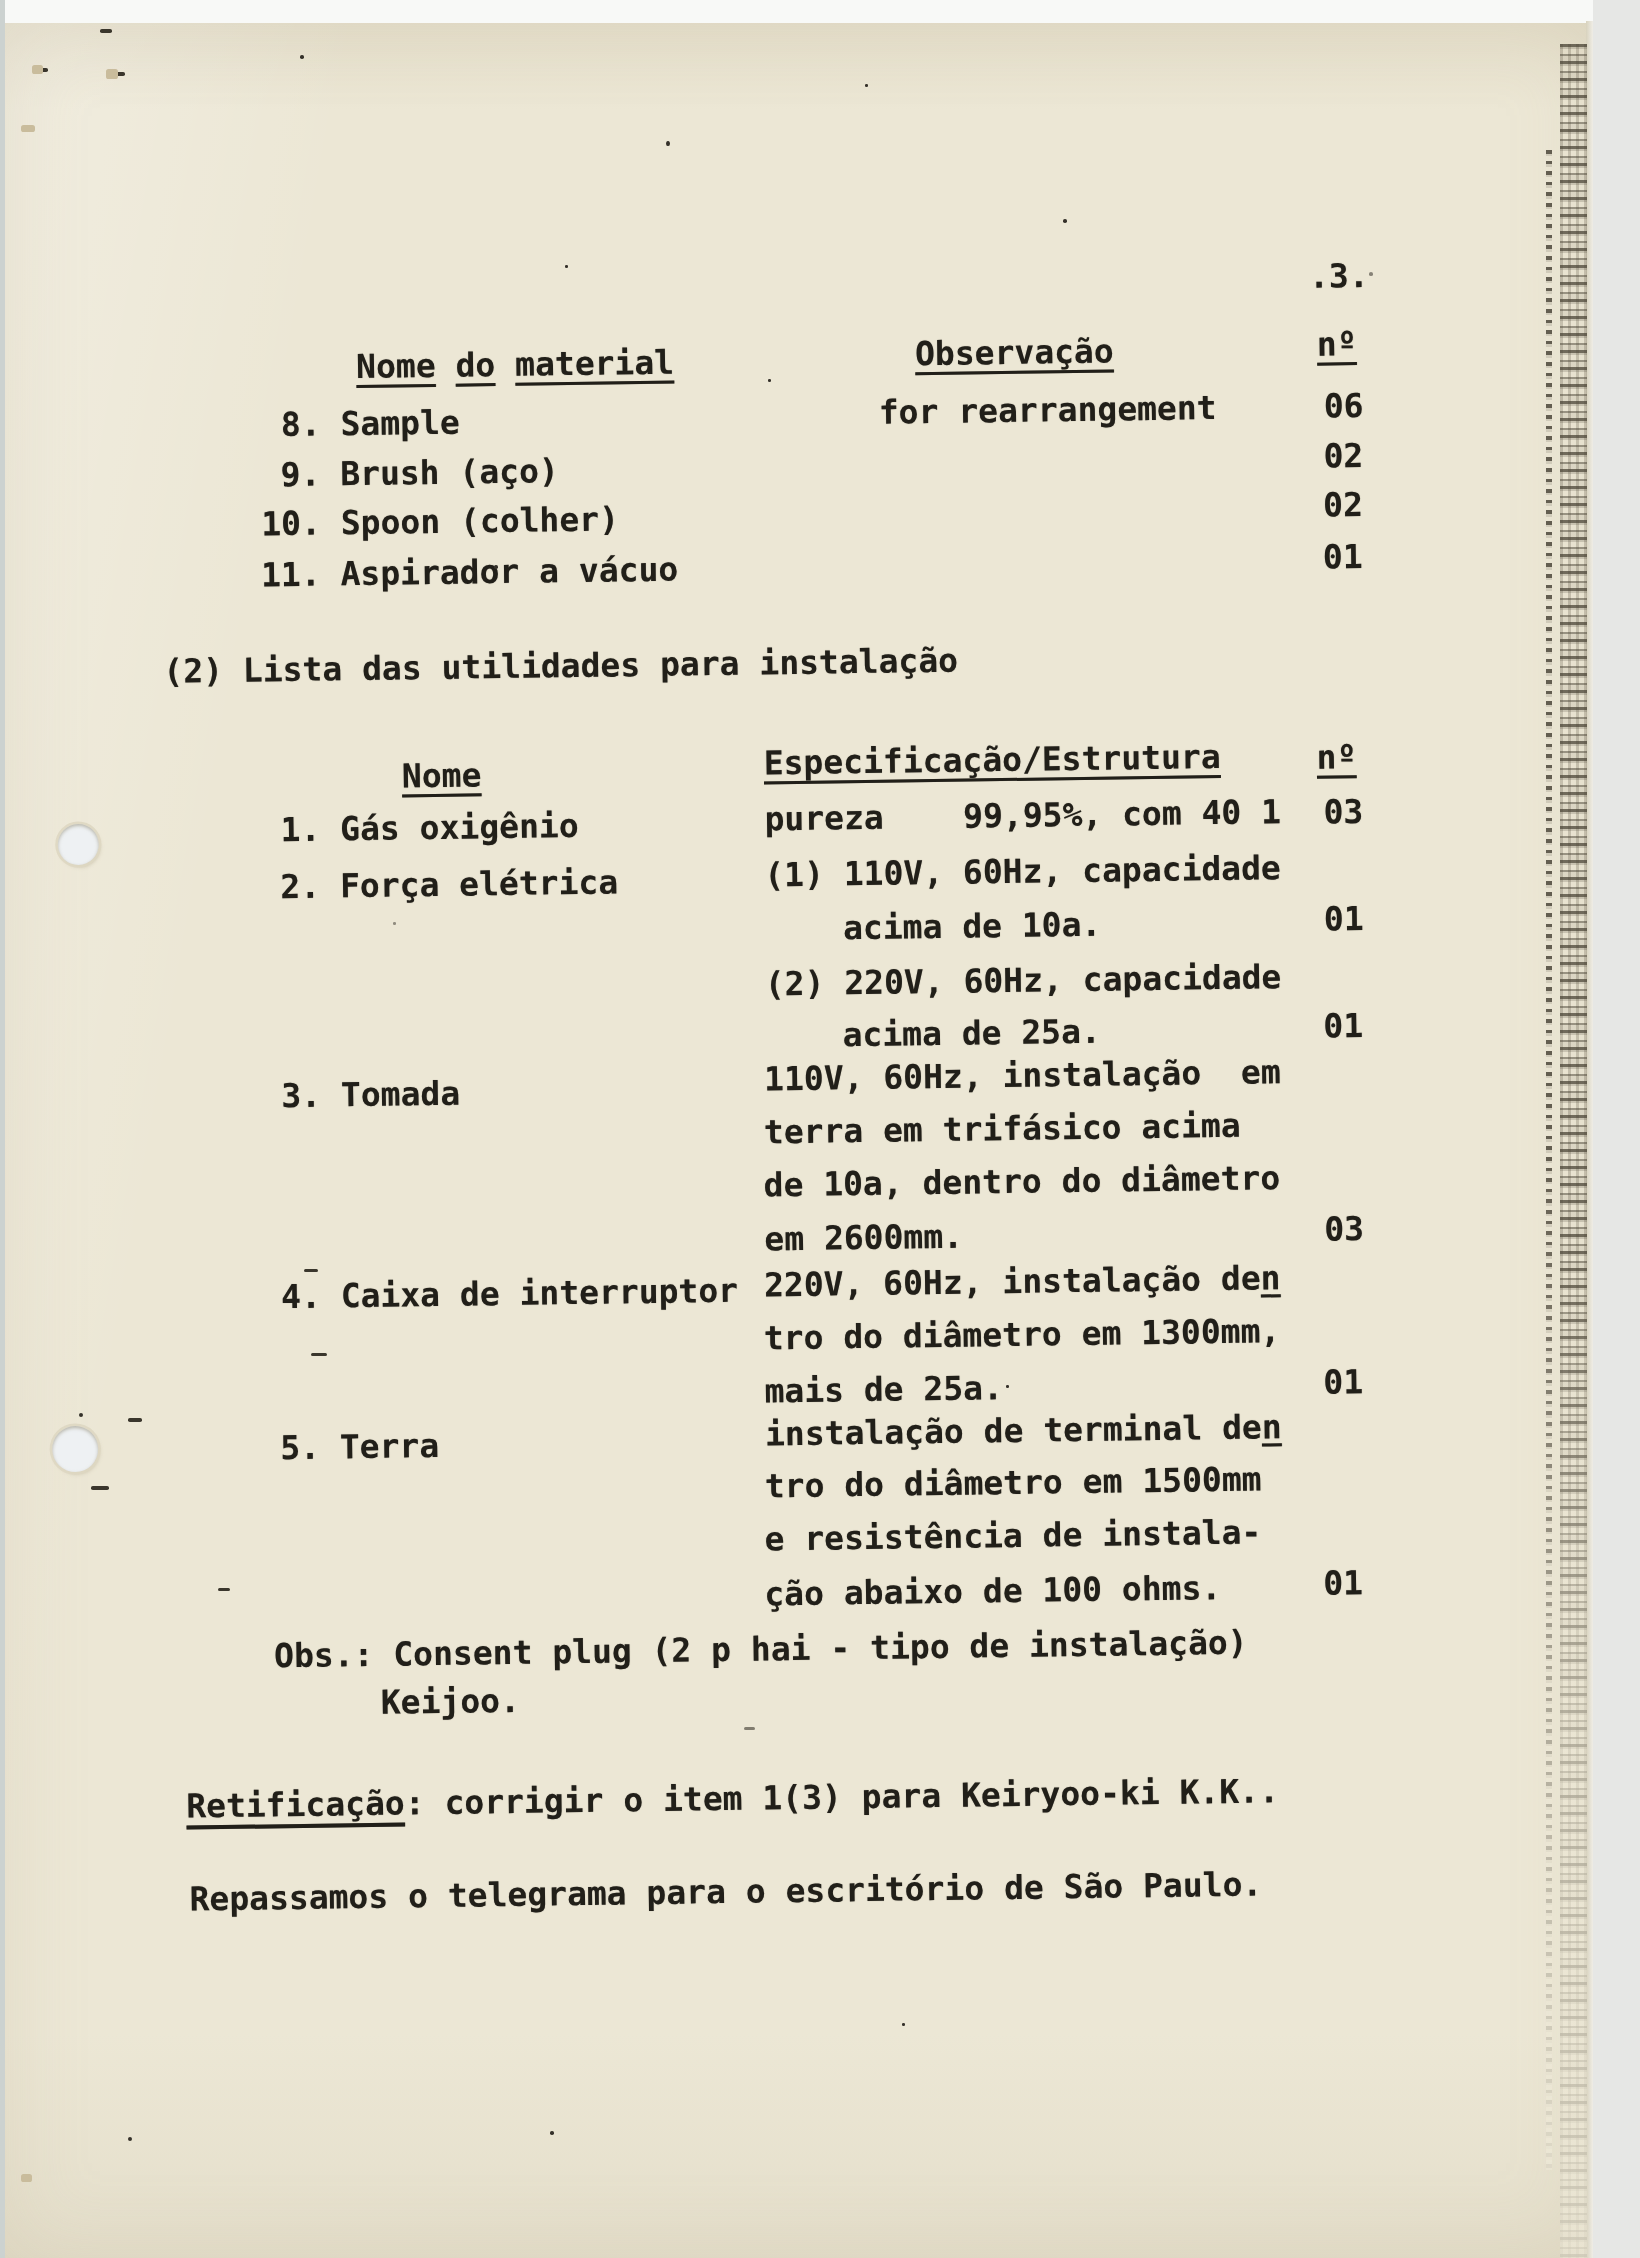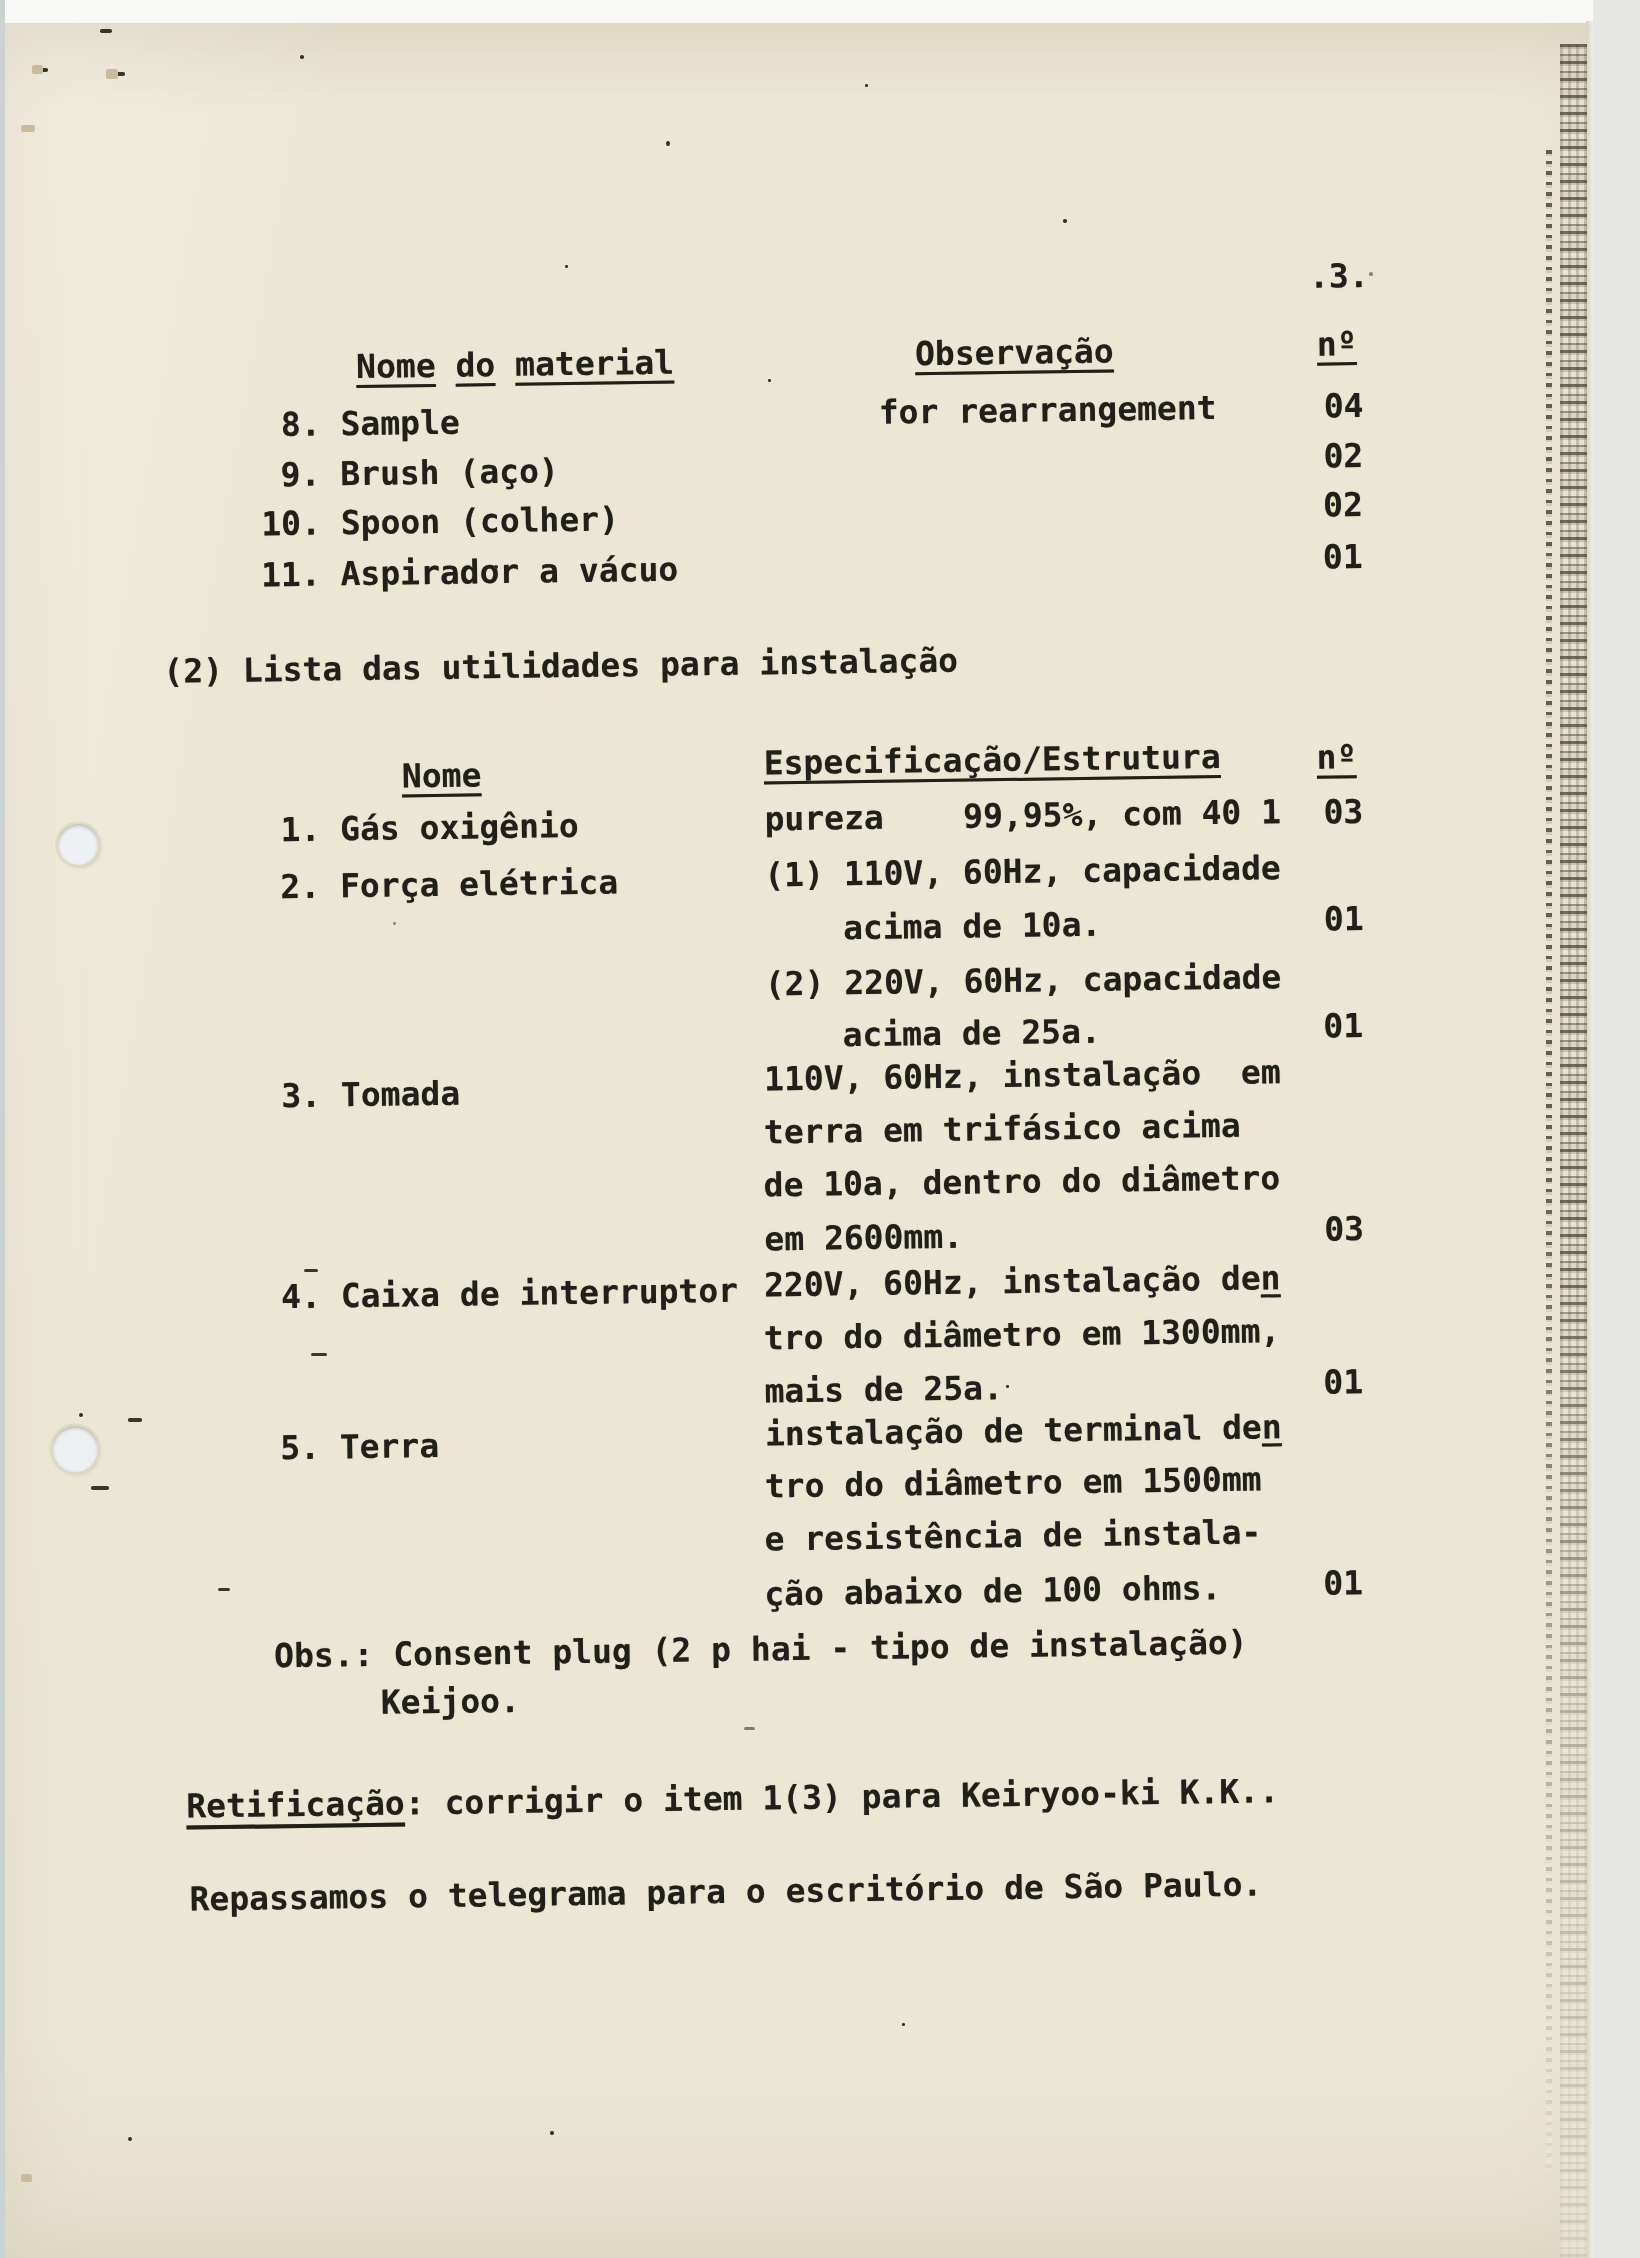--- a/index.html
+++ b/index.html
@@ -78,21 +78,21 @@
   <div id="type-layer">
 
     <div class="tw" style="left:1305px;top:277px">.3.</div>
 
     <div class="tw" style="left:351px;top:354px"><span class="ul">Nome</span> <span class="ul">do</span> <span class="ul">material</span></div>
     <div class="tw" style="left:910px;top:349px"><span class="ul">Observação</span></div>
     <div class="tw" style="left:1312px;top:345px"><span class="ul">nº</span></div>
 
     <div class="tw" style="left:275px;top:411px">8. Sample</div>
     <div class="tw" style="left:873px;top:407px">for rearrangement</div>
-    <div class="tw" style="left:1318px;top:407px">04</div>
+    <div class="tw" style="left:1318px;top:407px">06</div>
 
     <div class="tw" style="left:274px;top:461px">9. Brush (aço)</div>
     <div class="tw" style="left:1317px;top:457px">02</div>
 
     <div class="tw" style="left:254px;top:510px">10. Spoon (colher)</div>
     <div class="tw" style="left:1316px;top:506px">02</div>
 
     <div class="tw" style="left:253px;top:561px">11. Aspirador a vácuo</div>
     <div class="tw" style="left:1315px;top:558px">01</div>
 

